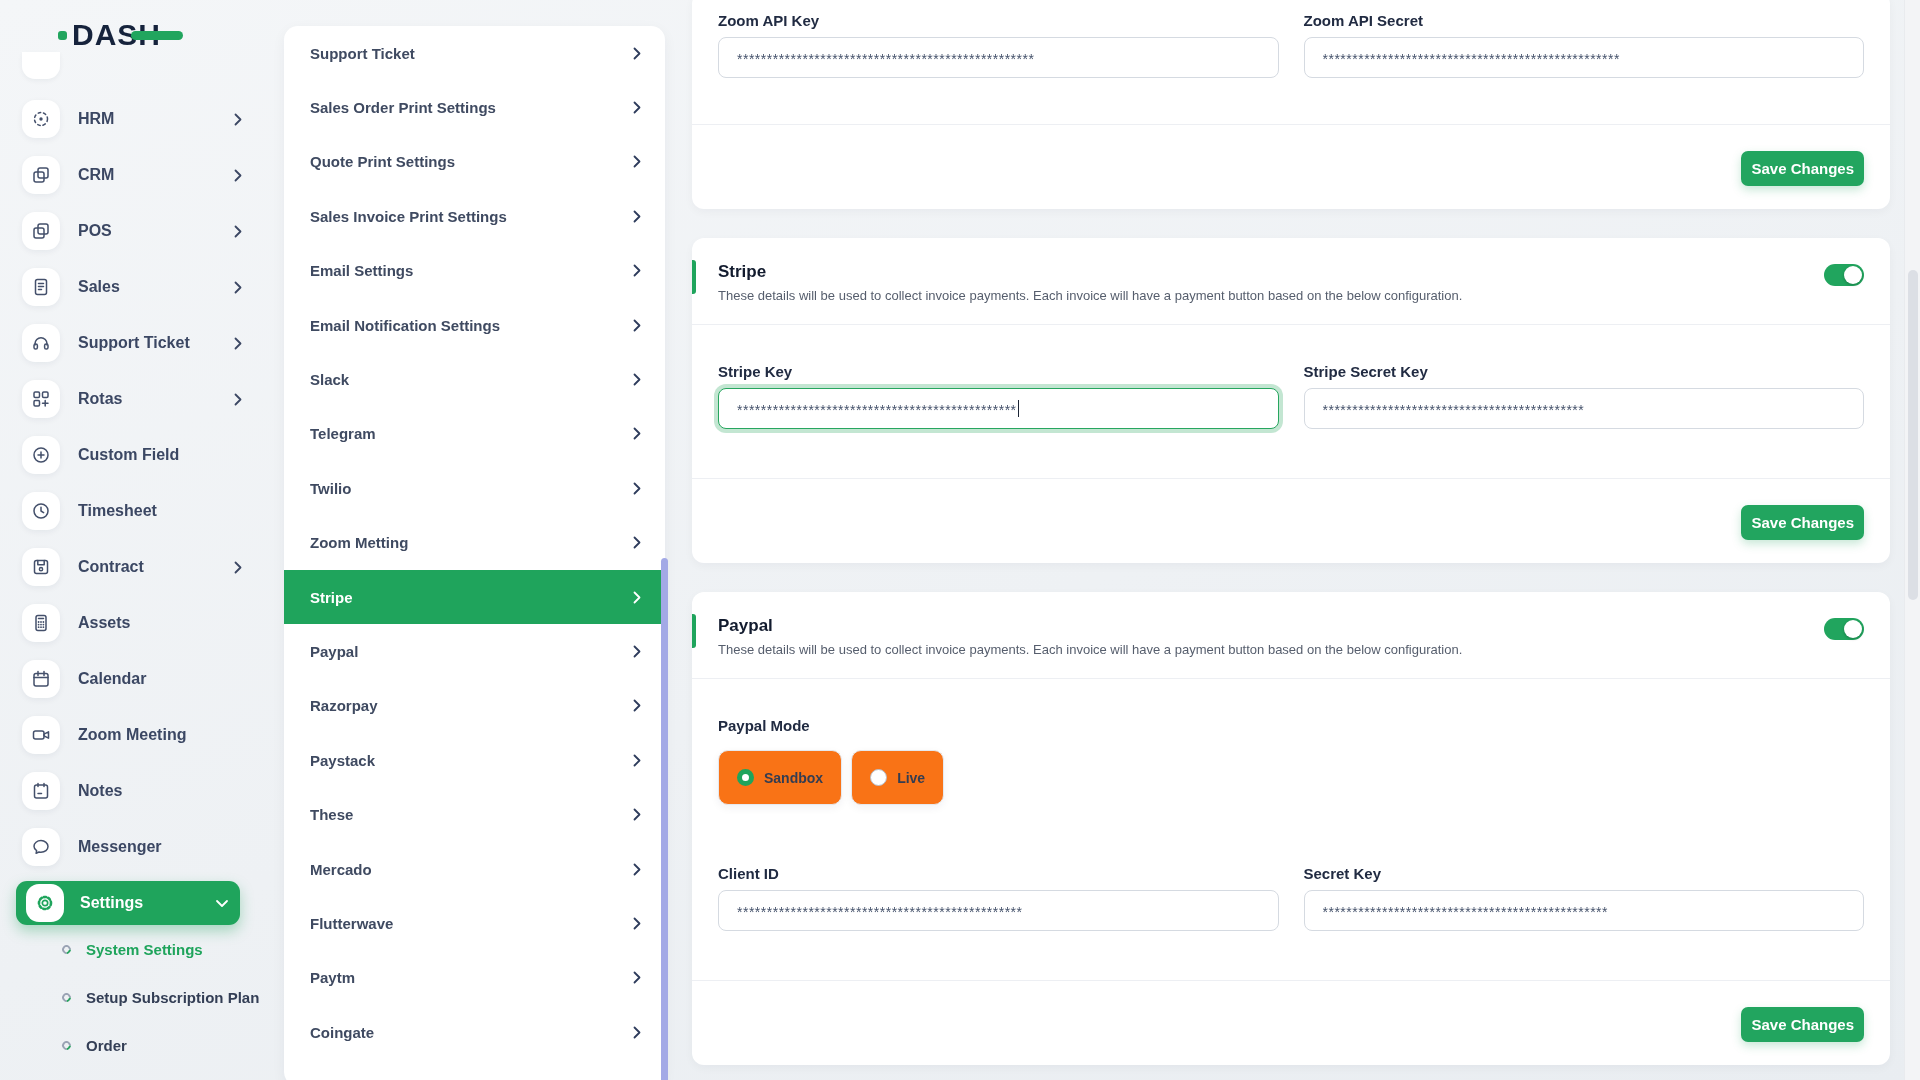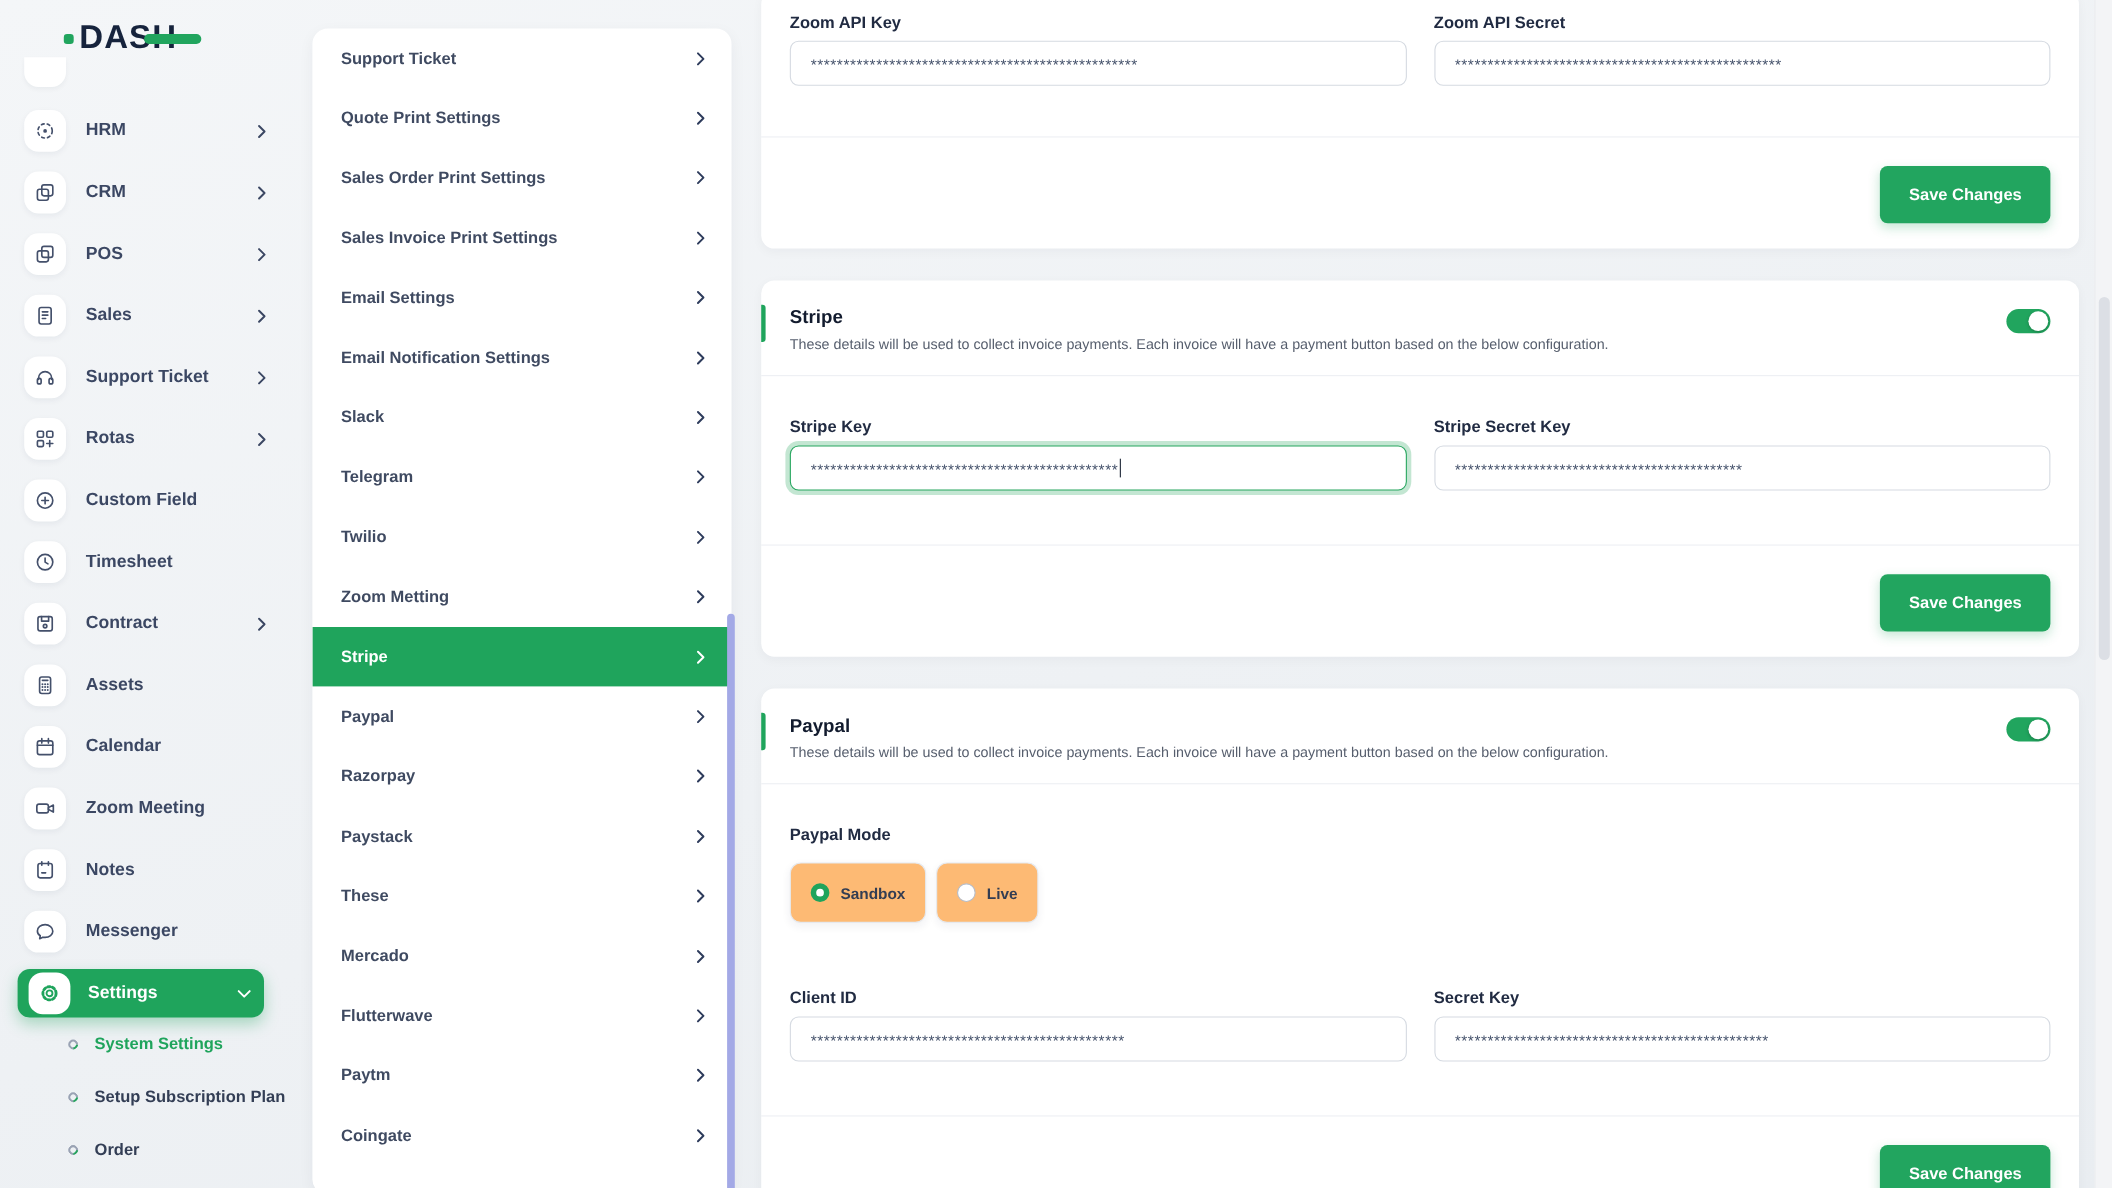--- a/index.html
+++ b/index.html
@@ -60,28 +60,28 @@
   .card-body { padding:38px 26px 49px; }
   .card:first-child .card-body { padding:20px 26px 46px; }
   .field-grid { display:grid; grid-template-columns:1fr 1fr; column-gap:25px; }
   .field-label { display:block; font-size:15px; font-weight:700; color:#212b42; line-height:17px; }
   .text-input { margin-top:8px; height:41px; border:1px solid #d5dae1; border-radius:8px; background:#fff;
                 display:flex; align-items:center; padding:0 18px; cursor:text; }
   .text-input .masked { font-size:14px; letter-spacing:.5px; color:#45526b; margin-top:3px; white-space:nowrap; overflow:hidden; }
   .text-input.focused { border:1.5px solid #27a65f; box-shadow:0 0 0 4px rgba(39,166,95,.28); }
   .cursor { display:inline-block; width:1.5px; height:17px; background:#1c2536; margin-left:1px; }
   .card-footer { padding:26px 26px 23px; display:flex; justify-content:flex-end; }
-  .save-btn { height:52px; padding:0 26px; background:#22a55f; color:#fff; font-size:15px; font-weight:600;
+  .save-btn { height:35px; padding:0 10px; background:#22a55f; color:#fff; font-size:15px; font-weight:600;
               border:none; border-radius:7px; cursor:pointer; font-family:inherit; box-shadow:0 4px 10px rgba(34,165,95,.25); }
   .toggle { position:absolute; right:26px; top:26px; width:40px; height:22px; border-radius:11px; background:#21a55e; cursor:pointer; }
   .toggle .knob { position:absolute; right:2px; top:2px; width:18px; height:18px; background:#fff; border-radius:50%;
                   box-shadow:0 1px 3px rgba(0,0,0,.25); }
   .mode-label { font-size:15px; font-weight:700; color:#212b42; line-height:17px; }
   .radio-row { display:flex; gap:9px; margin-top:16px; }
-  .radio-box { display:inline-flex; align-items:center; gap:10px; padding:18px; background:#fdba74;
+  .radio-box { display:inline-flex; align-items:center; gap:10px; padding:18px; background:#f97316;
                border:1px solid #e6e9ee; border-radius:10px; box-shadow:0 3px 8px rgba(30,40,60,.06); cursor:pointer; }
   .radio-dot { width:17px; height:17px; border-radius:50%; background:#fff; }
   .radio-dot.sel { border:5px solid #1fa45c; }
   .radio-dot.unsel { border:1.5px solid #b6bdc9; }
   .radio-label { font-size:14px; font-weight:600; color:#333d52; }
   .pp-fields { margin-top:60px; }
 
   .page-scrollbar { position:absolute; right:0; top:0; width:16px; height:1080px; background:#f3f4f6; border-left:1px solid #e9ebee; }
   .page-scroll-thumb { position:absolute; left:3px; top:270px; width:10px; height:330px; background:#dcdfe5; border-radius:5px; }
 </style>
@@ -296,29 +296,29 @@
     <div class="panel-inner" id="panel-list">
         <div class="panel-item">
           <span class="panel-label">Support Ticket</span>
           <span class="panel-chev">
             <svg width="8" height="13" viewBox="0 0 8 13">
               <path d="M1.5 1.5L6.5 6.5L1.5 11.5" fill="none" stroke="currentColor" stroke-width="1.8" stroke-linecap="round" stroke-linejoin="round"></path>
             </svg>
           </span>
         </div>
         <div class="panel-item">
+          <span class="panel-label">Sales Order Print Settings</span>
+          <span class="panel-chev">
+            <svg width="8" height="13" viewBox="0 0 8 13">
+              <path d="M1.5 1.5L6.5 6.5L1.5 11.5" fill="none" stroke="currentColor" stroke-width="1.8" stroke-linecap="round" stroke-linejoin="round"></path>
+            </svg>
+          </span>
+        </div>
+        <div class="panel-item">
           <span class="panel-label">Quote Print Settings</span>
-          <span class="panel-chev">
-            <svg width="8" height="13" viewBox="0 0 8 13">
-              <path d="M1.5 1.5L6.5 6.5L1.5 11.5" fill="none" stroke="currentColor" stroke-width="1.8" stroke-linecap="round" stroke-linejoin="round"></path>
-            </svg>
-          </span>
-        </div>
-        <div class="panel-item">
-          <span class="panel-label">Sales Order Print Settings</span>
           <span class="panel-chev">
             <svg width="8" height="13" viewBox="0 0 8 13">
               <path d="M1.5 1.5L6.5 6.5L1.5 11.5" fill="none" stroke="currentColor" stroke-width="1.8" stroke-linecap="round" stroke-linejoin="round"></path>
             </svg>
           </span>
         </div>
         <div class="panel-item">
           <span class="panel-label">Sales Invoice Print Settings</span>
           <span class="panel-chev">
             <svg width="8" height="13" viewBox="0 0 8 13">

